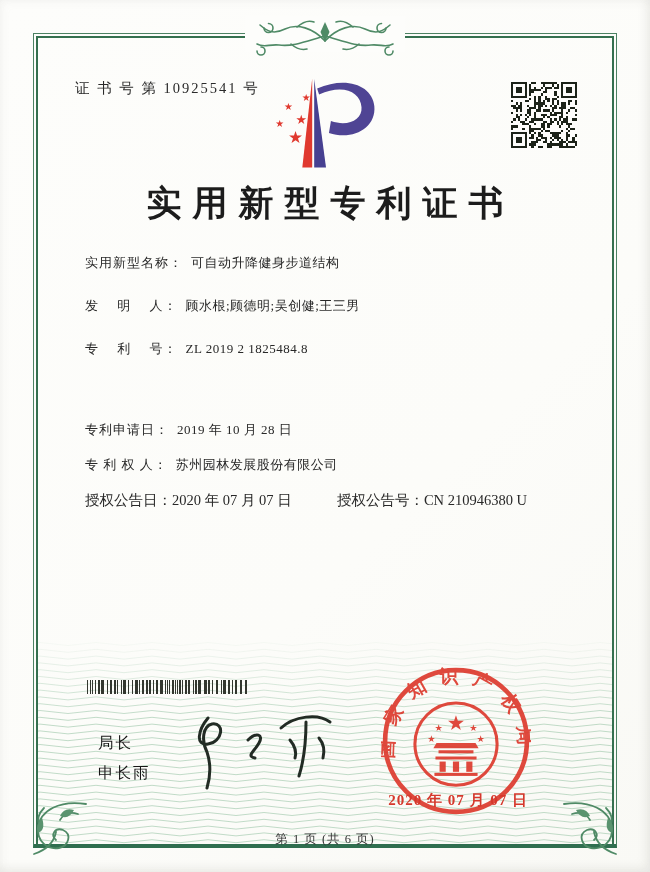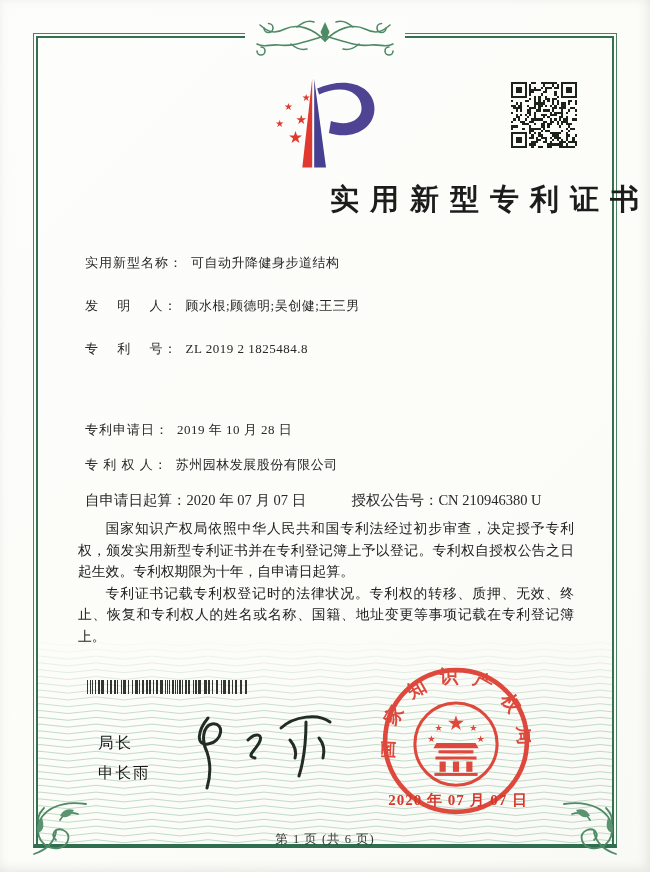--- a/index.html
+++ b/index.html
@@ -19,22 +19,22 @@
   }
   .waves{position:absolute;left:36px;top:638px;width:578px;height:208px;pointer-events:none;}
   .top-ornament{position:absolute;left:235px;top:10px;width:180px;height:46px;}
   .corner-flourish{position:absolute;width:64px;height:58px;top:798px;}
   .corner-left{left:28px;}
   .corner-right{right:28px;transform:scaleX(-1);}
   .cert-no{position:absolute;left:75px;top:79px;font-size:14.5px;letter-spacing:2px;color:#2a2a2a;}
   .logo{position:absolute;left:252px;top:74px;width:148px;height:102px;}
   .qr{position:absolute;left:511px;top:80px;width:66px;height:70px;background:#fdfdfb;}
   .title{
-    position:absolute;left:0;top:180px;width:650px;text-align:right;
-    font-size:29px;font-weight:700;letter-spacing:11px;color:#1c1c1c;text-indent:11px;
+    position:absolute;left:0;top:180px;width:650px;text-align:center;
+    font-size:35px;font-weight:700;letter-spacing:11px;color:#1c1c1c;text-indent:11px;
   }
   .field-row{position:absolute;left:85px;font-size:13px;white-space:nowrap;color:#282828;}
   .field-row .lbl{letter-spacing:1px;}
   .field-row .val{margin-left:8px;letter-spacing:.5px;}
   .row-0{top:254px;} .row-1{top:297px;} .row-2{top:340px;}
   .row-3{top:379px;margin-top:42px;} .row-4{top:420px;margin-top:36px;} .row-5{top:459px;}
   .grant-row{position:absolute;left:85px;top:491px;font-size:14.5px;white-space:nowrap;color:#282828;}
   .body-text{
     position:absolute;left:78px;top:518px;width:496px;
     font-size:13.8px;line-height:21.5px;color:#212121;text-align:justify;
@@ -120,20 +120,21 @@
     <g stroke="#4f8a66" stroke-width="1.8" fill="none" stroke-linecap="round">
       <path d="M58,6 C32,2 12,12 10,30 C9,43 19,52 31,50 C41,48 44,36 35,32 C27,29 22,37 28,42"></path>
       <path d="M6,56 C18,52 26,44 28,34"></path>
       <path d="M50,16 q-12,-4 -18,6"></path>
       <path d="M16,10 q-8,8 -5,17"></path>
     </g>
     <path d="M46,12 q-10,-3 -14,6 q9,4 14,-6 z" fill="#5a936f"></path>
     <path d="M14,20 q-7,7 -4,15 q8,-3 4,-15 z" fill="#5a936f"></path>
   </svg>
 
+  <div class="cert-no">证 书 号 第 10925541 号</div>
 
   <svg class="logo" viewBox="0 0 150 102">
     <path d="M66,14 C96,1 122,11 124,32 C126,55 101,67 78,59 L80,47 C97,53 112,46 111,33 C110,17 92,9 68,20 Z" fill="#4f4494"></path>
     <polygon points="61,4 51,94 61,94" fill="#e0392f"></polygon>
     <polygon points="63,4 63,94 75,94" fill="#474091"></polygon>
     <g fill="#e0392f" font-family="'DejaVu Sans',sans-serif" text-anchor="middle">
       <text x="55" y="27" font-size="10">★</text>
       <text x="37" y="36" font-size="10">★</text>
       <text x="50" y="50" font-size="13">★</text>
       <text x="28" y="53" font-size="10">★</text>
@@ -157,29 +158,25 @@
     <span class="lbl">专　 利　 号：</span><span class="val">ZL 2019 2 1825484.8</span>
   </div>
   <div class="field-row row-3">
     <span class="lbl">专利申请日：</span><span class="val">2019 年 10 月 28 日</span>
   </div>
   <div class="field-row row-4">
     <span class="lbl">专 利 权 人：</span><span class="val">苏州园林发展股份有限公司</span>
   </div>
 
   <div class="grant-row">
-    <span>自申请日起算：</span><span>2020 年 07 月 07 日</span>
+    <span>授权公告日：</span><span>2020 年 07 月 07 日</span>
     <span style="display:inline-block;width:38px;"></span>
     <span>授权公告号：</span><span>CN 210946380 U</span>
   </div>
 
-  <div class="body-text">
-    <p>国家知识产权局依照中华人民共和国专利法经过初步审查，决定授予专利权，颁发实用新型专利证书并在专利登记簿上予以登记。专利权自授权公告之日起生效。专利权期限为十年，自申请日起算。</p>
-    <p>专利证书记载专利权登记时的法律状况。专利权的转移、质押、无效、终止、恢复和专利权人的姓名或名称、国籍、地址变更等事项记载在专利登记簿上。</p>
-  </div>
 
   <svg id="barcode" class="barcode" viewBox="0 0 164 14" preserveAspectRatio="none" shape-rendering="crispEdges">
       <path d="M2 0h1v14h-1zM5 0h1v14h-1zM7 0h1v14h-1zM10 0h1v14h-1zM13 0h2v14h-2zM16 0h3v14h-3zM22 0h1v14h-1zM25 0h2v14h-2zM29 0h2v14h-2zM32 0h1v14h-1zM36 0h1v14h-1zM38 0h3v14h-3zM43 0h1v14h-1zM47 0h1v14h-1zM50 0h3v14h-3zM54 0h1v14h-1zM57 0h2v14h-2zM61 0h2v14h-2zM64 0h2v14h-2zM68 0h1v14h-1zM71 0h2v14h-2zM75 0h3v14h-3zM80 0h1v14h-1zM82 0h1v14h-1zM84 0h1v14h-1zM87 0h2v14h-2zM90 0h1v14h-1zM92 0h1v14h-1zM94 0h2v14h-2zM97 0h1v14h-1zM100 0h2v14h-2zM103 0h2v14h-2zM108 0h1v14h-1zM110 0h2v14h-2zM113 0h3v14h-3zM119 0h3v14h-3zM123 0h2v14h-2zM127 0h1v14h-1zM131 0h2v14h-2zM136 0h1v14h-1zM138 0h3v14h-3zM143 0h2v14h-2zM147 0h1v14h-1zM150 0h2v14h-2zM155 0h2v14h-2zM160 0h2v14h-2z" fill="#33372f"></path>
     </svg>
 
   <div class="signoff">
     <div>局长</div>
     <div>申长雨</div>
   </div>
 

